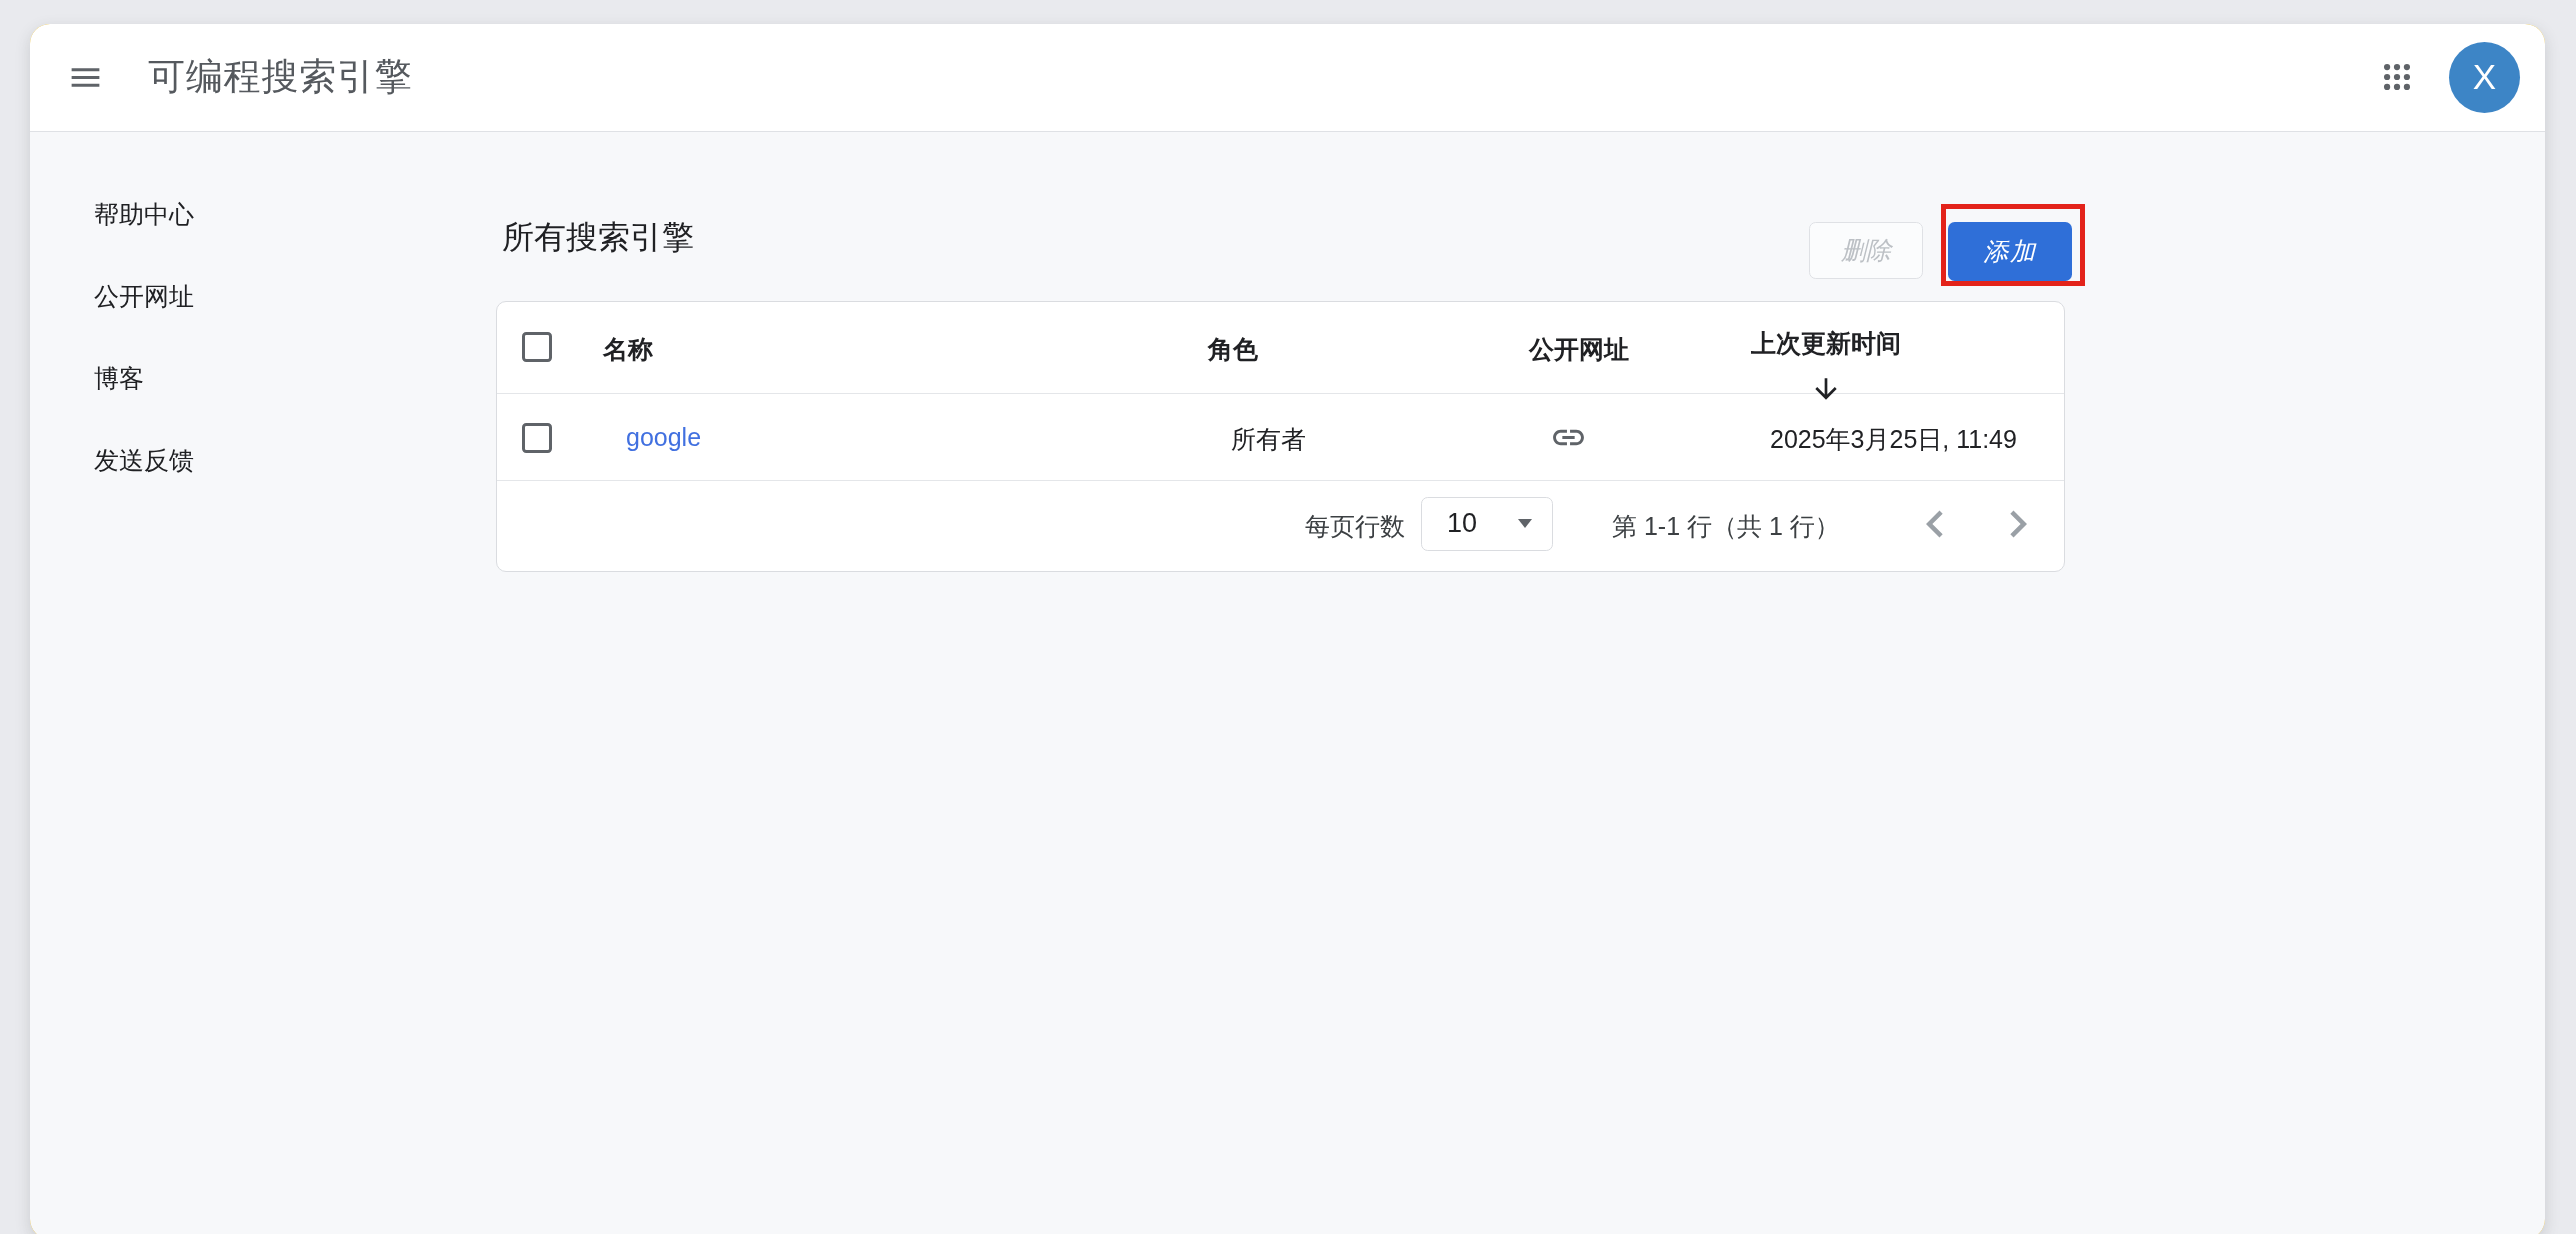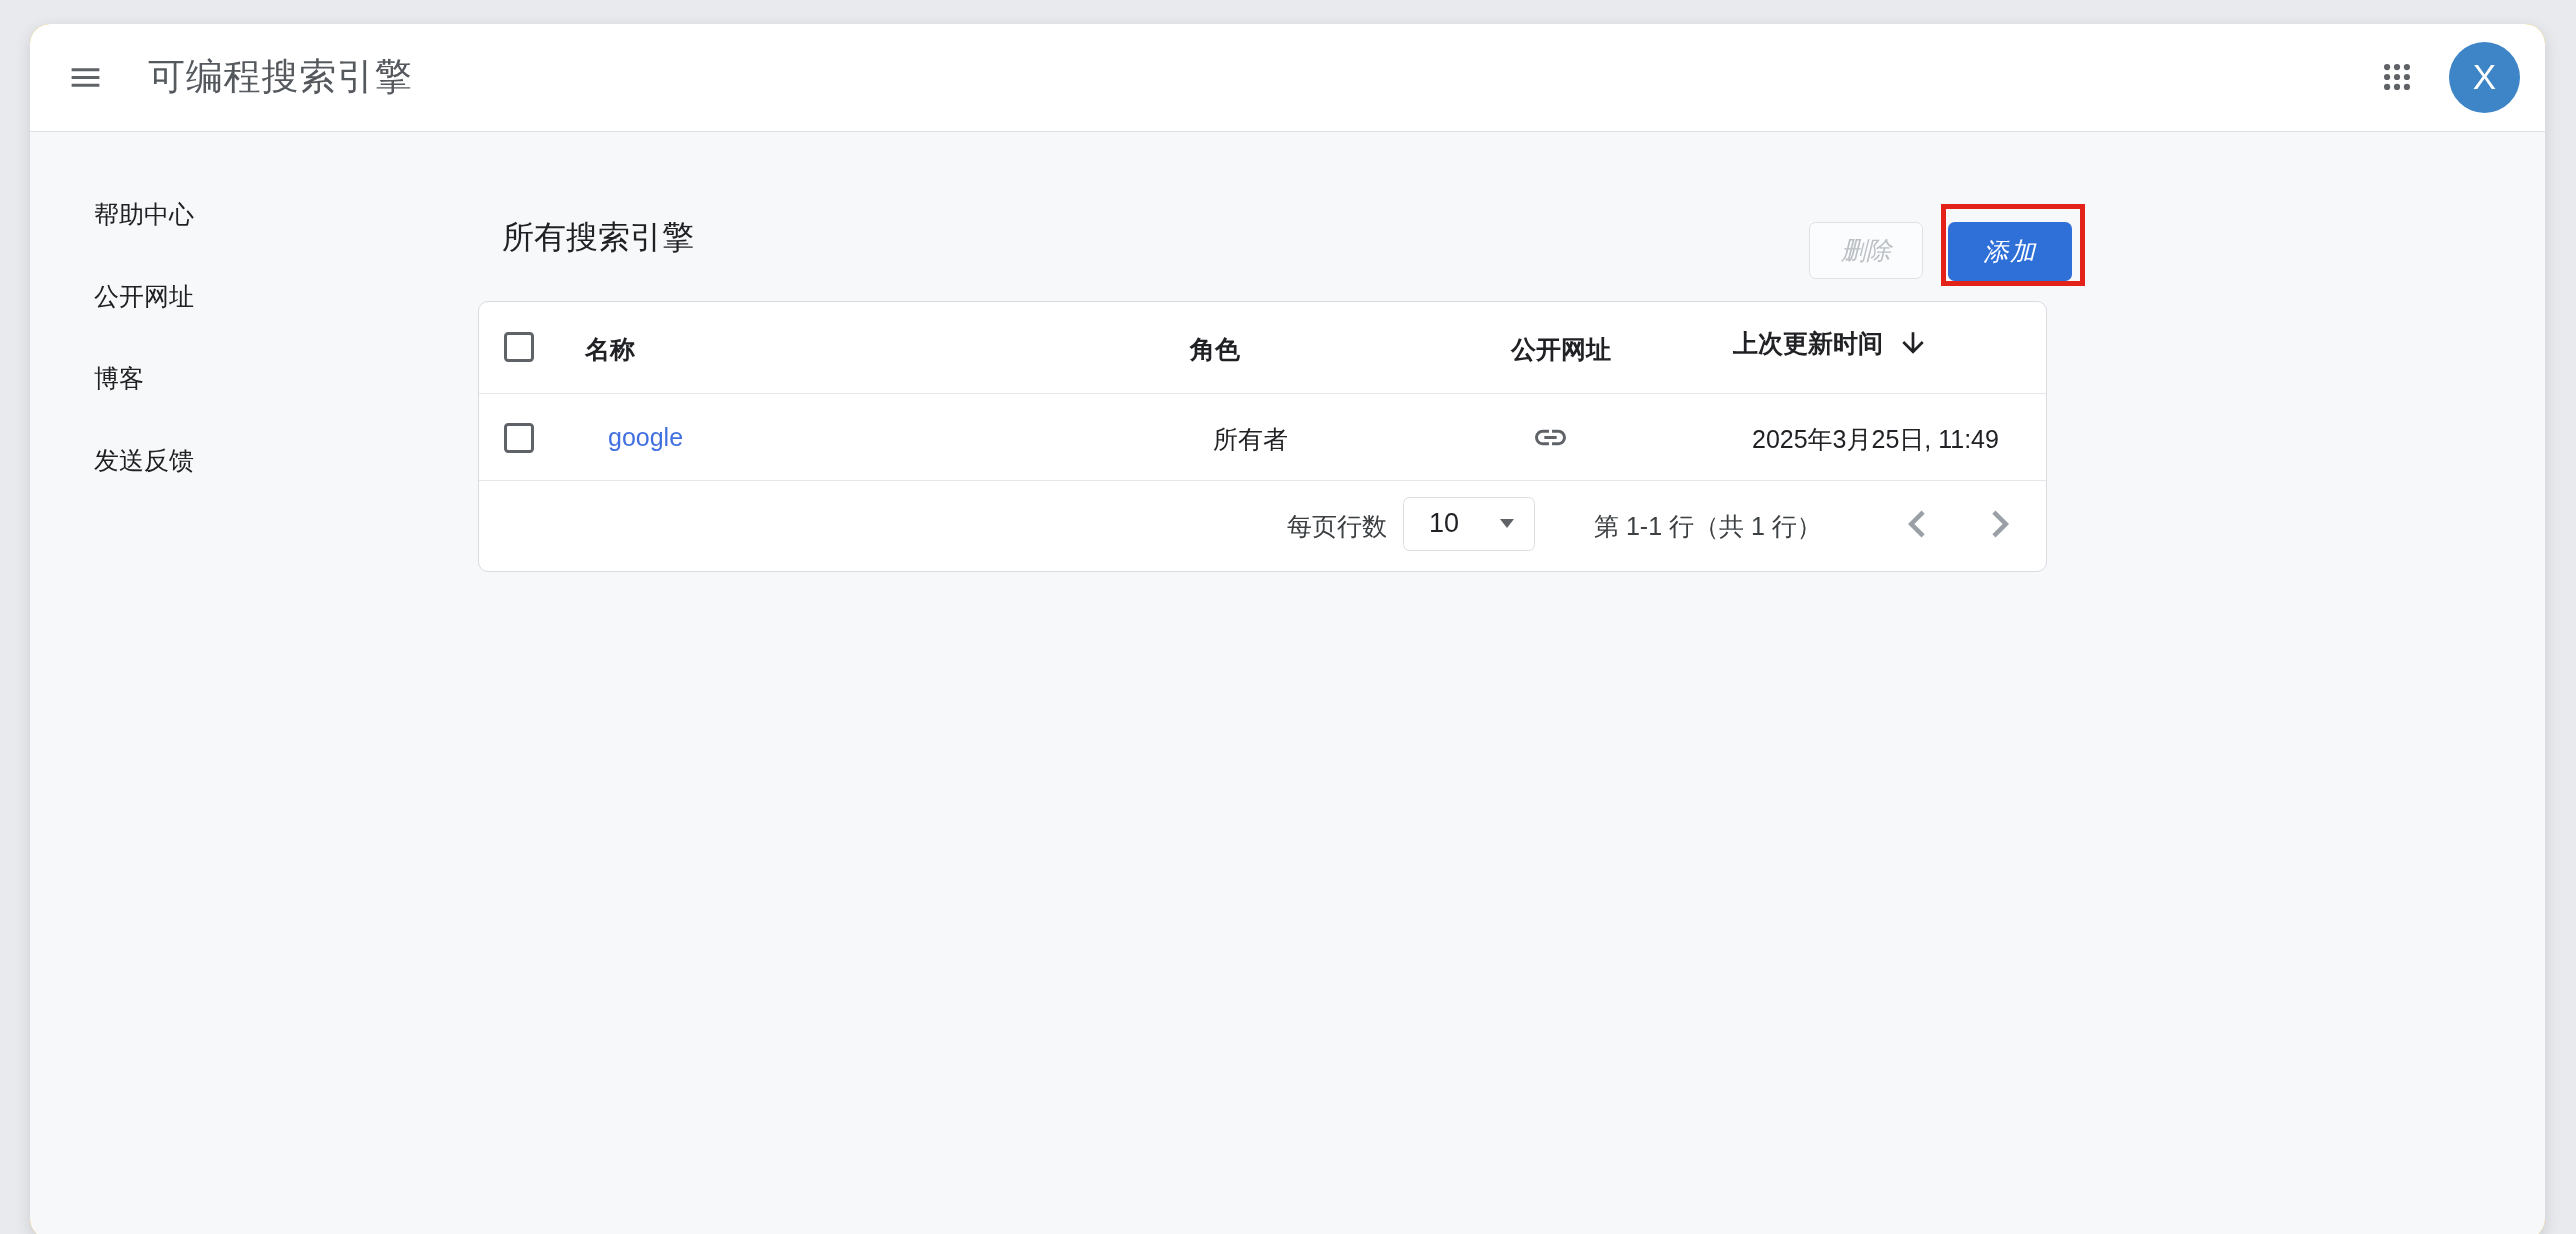--- a/index.html
+++ b/index.html
@@ -54,42 +54,42 @@
     position:absolute; left:1911px; top:72px; width:144px; height:82px;
     border:5px solid #e3231a; pointer-events:none;
   }
   .btn-add {
     position:absolute; left:1918px; top:90px; width:124px; height:59px;
     background:#2f6fd8; border:none; color:#ffffff; font-weight:500; letter-spacing:1.7px;
   }
 
   
   .table {
-    position:absolute; left:448px; top:169px; width:1569px; height:271px;
+    position:absolute; left:466px; top:169px; width:1569px; height:271px;
     background:#ffffff; border:1.7px solid #dadce0; border-radius:10px;
   }
   .thead { position:relative; height:92px; border-bottom:1.7px solid #e4e6e9; }
   .trow  { position:relative; height:87px; border-bottom:1.7px solid #e4e6e9; }
   .tfoot { position:relative; height:85px; }
 
   .cell { position:absolute; font-size:25px; white-space:nowrap; }
   .th { font-weight:700; color:#202124; }
   .td { font-weight:400; color:#202124; }
 
   .checkbox {
     position:absolute; left:25px; width:30px; height:30px;
     border:3.4px solid #5f6368; border-radius:4.2px; background:#fff; cursor:pointer;
   }
   .thead .checkbox { top:30px; }
   .trow  .checkbox { top:29px; }
 
   .col-name { left:106px; }
   .col-role { left:711px; }
   .col-url  { left:1032px; }
-  .col-updated { left:1254px; display:flex; align-items:center; gap:13.5px; }
+  .col-updated { left:1254px; display:flex; align-items:center; gap:13.5px;flex-direction:column; }
   .thead .cell { top:31px; }
   .trow .cell { top:29px;margin-left:23px; }
   .thead .col-updated { top:25px; }
 
   .link-name { color:#4170e0; cursor:pointer; }
   .link-icon { position:absolute; left:1053px; top:25px; width:37px; height:37px; cursor:pointer; }
   .cell-date { left:1250px; }
 
   .rows-per-page-label { position:absolute; left:808px; top:29px; font-size:25px; color:#3c4043; }
   .rows-select {

